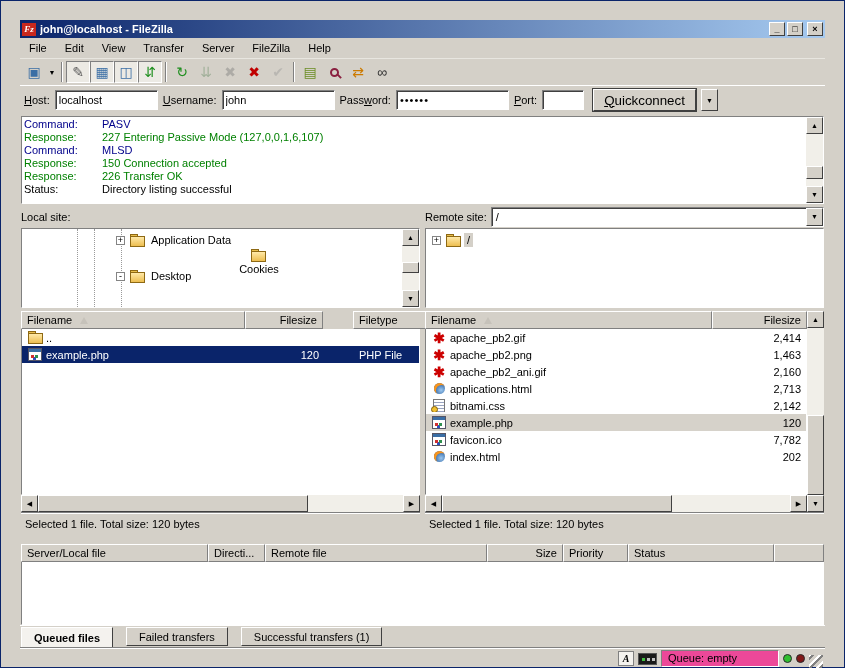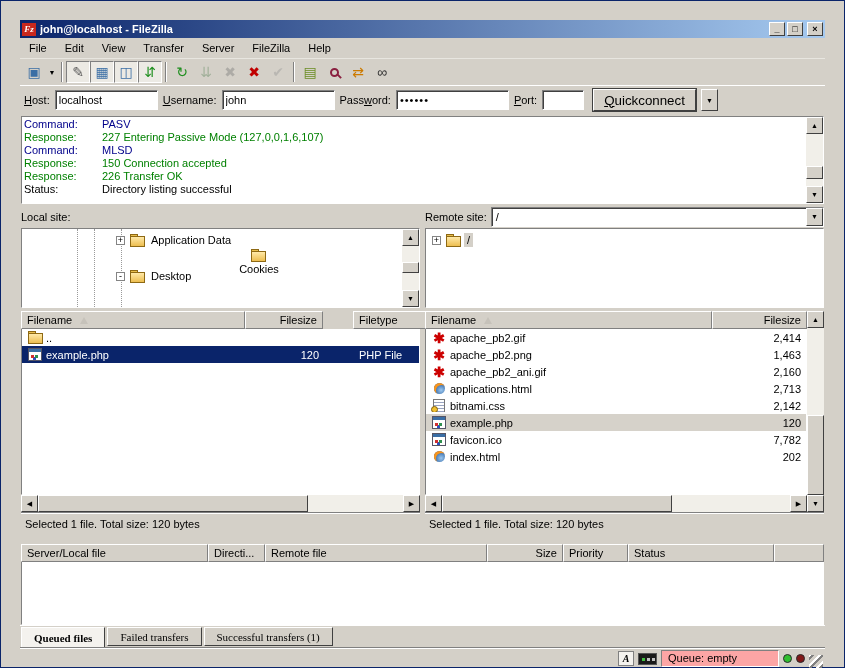--- a/index.html
+++ b/index.html
@@ -135,35 +135,35 @@
   .ic-win::before { content:""; width:12px; height:11px; background:#fff; border:1px solid #556;
         box-shadow:inset 0 3px 0 #3A6EA5; }
   .ic-win::after { content:""; position:absolute; left:4px; top:7px; width:3px; height:3px;
         background:#D03030; box-shadow:4px 0 0 #309050, 2px 2px 0 #3050C0; }
 
   
   .queue-header { height:18px; flex:none; display:flex; background:#D4D0C8; margin:9px 1px 0 1px; }
   .qc0{width:187px;} .qc1{width:57px;} .qc2{width:222px;} .qc3{width:76px;} .qc4{width:65px;} .qc5{width:146px;} .qc6{flex:1;}
   .queue-body { height:63px; flex:none; margin:0 1px; background:#fff; border:1px solid #808080;
                 border-top:none; border-bottom-color:#fff; border-right-color:#fff; }
-  .tabstrip { height:22px; flex:none; display:flex; align-items:flex-start; padding:1px 1px 0 1px; gap:2px;
-              border-top:1px solid #fff;font-family:Liberation Serif, serif; }
+  .tabstrip { height:22px; flex:none; display:flex; align-items:flex-start; padding:1px 1px 0 1px; gap:13px;
+              border-top:1px solid #fff; }
   .tab { height:19px; padding:2px 12px; background:#D4D0C8; border:1px solid; border-color:#fff #404040 #404040 #fff;
          display:flex; align-items:center; }
   .tab.active { background:#F4F2EE; font-weight:bold; height:21px; border-bottom-color:#F4F2EE; }
 
   
   .statusbar { height:22px; flex:none; margin-top:auto; display:flex; align-items:center; justify-content:flex-end;
                gap:4px; padding:0 2px; border-top:1px solid #808080; box-shadow:inset 0 1px 0 #fff; }
   .dtype { width:16px; height:15px; background:#F4F2EE; border:1px solid #808080; display:flex; align-items:center;
            justify-content:center; font:bold italic 10px "Liberation Serif",serif; }
   .sbadge { width:19px; height:12px; background:#1A1A1A; border:1px solid #555; position:relative; }
   .sbadge::after { content:""; position:absolute; left:3px; top:4px; width:3px; height:3px; background:#40C040;
            box-shadow:5px 0 0 #C0C0C0, 10px 0 0 #C0C0C0; }
-  .queue-panel { width:118px; height:17px; background:#fca5a5; border:1px solid #808080; border-bottom-color:#fff;
+  .queue-panel { width:118px; height:17px; background:#ec4899; border:1px solid #808080; border-bottom-color:#fff;
            border-right-color:#fff; padding:1px 6px; white-space:nowrap; overflow:hidden; }
   .led { width:9px; height:9px; border-radius:50%; border:1px solid #2A2A2A; }
   .led-green { background:#2FBF2F; }
   .led-red { background:#801818; }
   .grip { width:14px; height:14px; align-self:flex-end;
           background:repeating-linear-gradient(135deg,#fff 0 2px,#808080 2px 4px,transparent 4px 7px); }
 </style>
 </head>
 <body>
 

